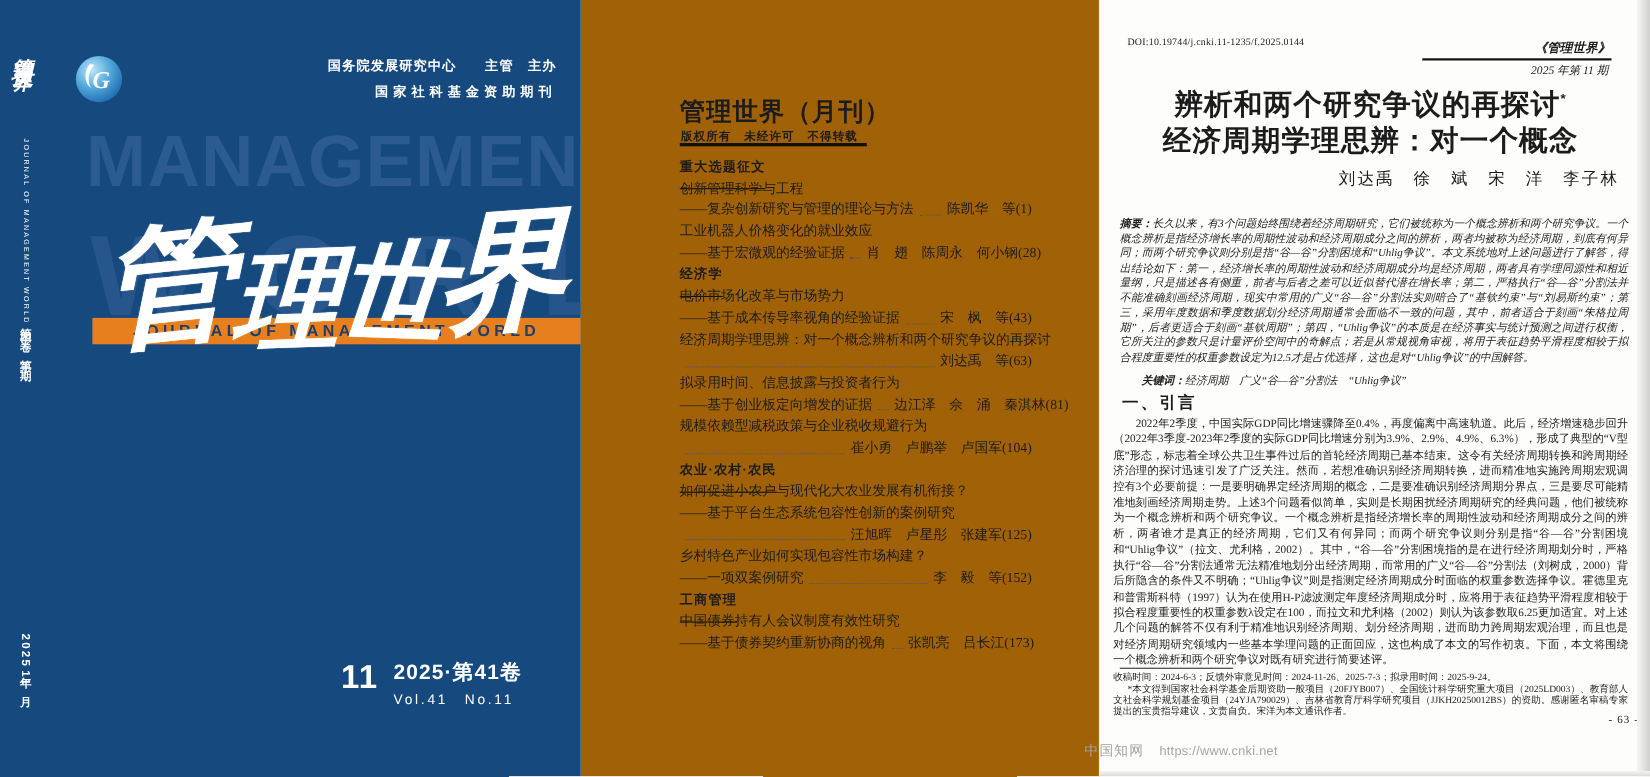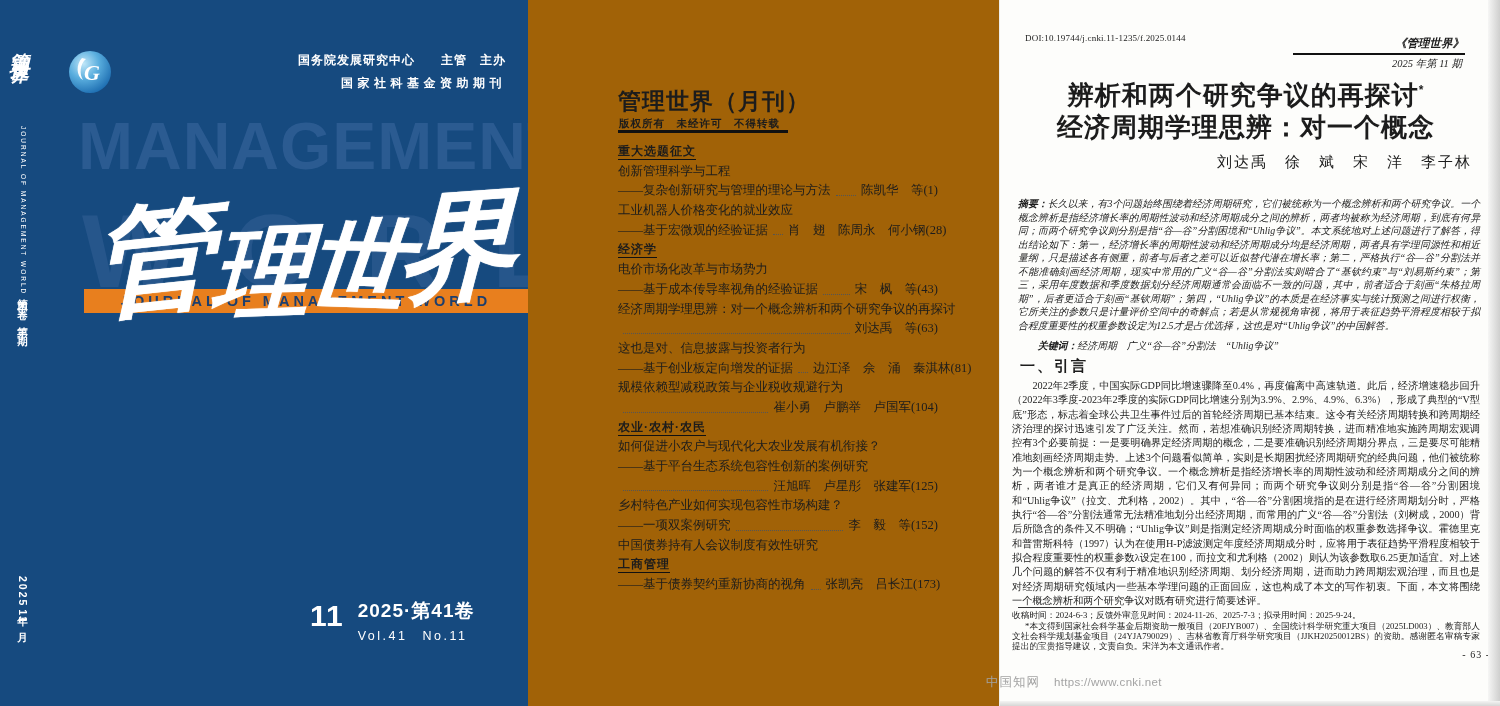--- a/index.html
+++ b/index.html
@@ -39,21 +39,21 @@
   
   .toc{position:absolute;left:528px;top:0;width:472px;height:706px;background:#a16207;}
   .toc-head{position:absolute;left:90px;top:86px;font-size:23px;font-weight:bold;
             font-family:"Liberation Sans",sans-serif;letter-spacing:1px;}
   .toc-copy{position:absolute;left:91px;top:117px;font-size:10.5px;font-weight:bold;letter-spacing:1px;
             font-family:"Liberation Sans",sans-serif;}
   .toc-rule{position:absolute;left:90px;top:130px;width:170px;height:2.5px;background:#111;}
   .toc-rows{position:absolute;left:90px;top:142px;width:320px;font-size:12.5px;}
   .trow{height:19.7px;line-height:19.7px;white-space:nowrap;}
   .trow.leader{display:flex;align-items:flex-end;}
-  .trow .sec{font-weight:bold;border-bottom:1.5px solid #111;padding-bottom:1px;letter-spacing:1px;
+  .trow .sec{font-weight:bold;border-bottom:1.5px solid #111;padding-bottom:13px;letter-spacing:1px;
              font-family:"Liberation Sans",sans-serif;font-size:12px;}
   .trow .lt{white-space:nowrap;}
   .trow .dots{flex:1;border-bottom:1.6px dotted #555;margin:0 5px 5px 5px;min-width:10px;}
   .trow .auth{white-space:nowrap;}
   .trow .pg{white-space:nowrap;}
   
   .art{position:absolute;left:1000px;top:0;width:500px;height:706px;background:#fdfdfb;}
   .art .doi{position:absolute;left:25px;top:33px;font-size:9px;letter-spacing:.2px;color:#222;}
   .jmark{position:absolute;right:36px;top:36px;font-size:11.5px;font-style:italic;font-weight:bold;}
   .jrule{position:absolute;right:35px;top:53px;width:172px;height:1.6px;background:#111;}
@@ -166,21 +166,21 @@
           <span class="auth">宋　枫　等</span>
           <span class="pg">(43)</span>
         </div>
         <div class="trow title">经济周期学理思辨：对一个概念辨析和两个研究争议的再探讨</div>
         <div class="trow leader">
           <span class="lt"></span>
           <span class="dots"></span>
           <span class="auth">刘达禹　等</span>
           <span class="pg">(63)</span>
         </div>
-        <div class="trow title">这也是对、信息披露与投资者行为</div>
+        <div class="trow title">拟录用时间、信息披露与投资者行为</div>
         <div class="trow leader">
           <span class="lt">——基于创业板定向增发的证据</span>
           <span class="dots"></span>
           <span class="auth">边江泽　佘　涌　秦淇林</span>
           <span class="pg">(81)</span>
         </div>
         <div class="trow title">规模依赖型减税政策与企业税收规避行为</div>
         <div class="trow leader">
           <span class="lt"></span>
           <span class="dots"></span>
@@ -196,22 +196,22 @@
           <span class="auth">汪旭晖　卢星彤　张建军</span>
           <span class="pg">(125)</span>
         </div>
         <div class="trow title">乡村特色产业如何实现包容性市场构建？</div>
         <div class="trow leader">
           <span class="lt">——一项双案例研究</span>
           <span class="dots"></span>
           <span class="auth">李　毅　等</span>
           <span class="pg">(152)</span>
         </div>
+        <div class="trow section"><span class="sec">工商管理</span></div>
         <div class="trow title">中国债券持有人会议制度有效性研究</div>
-        <div class="trow section"><span class="sec">工商管理</span></div>
         <div class="trow leader">
           <span class="lt">——基于债券契约重新协商的视角</span>
           <span class="dots"></span>
           <span class="auth">张凯亮　吕长江</span>
           <span class="pg">(173)</span>
         </div>
       </div>
   </div>
 
   <div class="art">

